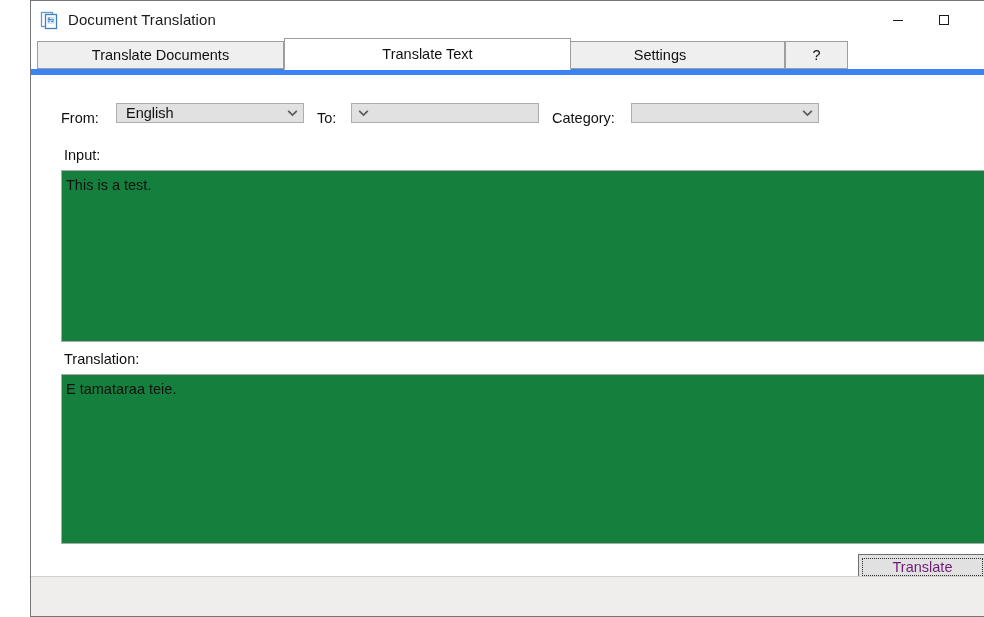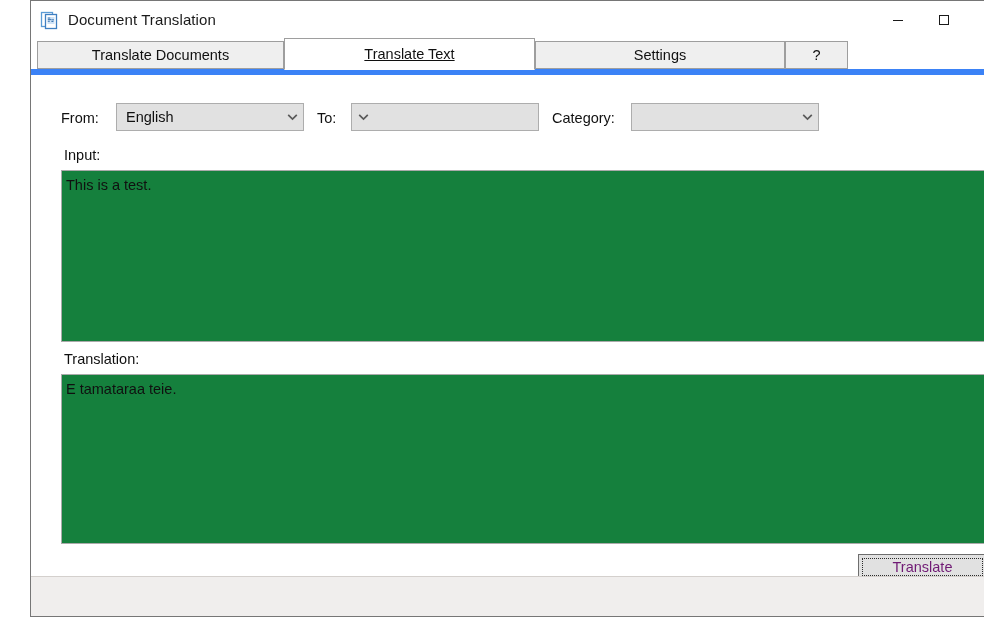--- a/index.html
+++ b/index.html
@@ -135,21 +135,21 @@
   .field-label {
     position: absolute;
     font-size: 14.5px;
     color: #101010;
     line-height: 30px;
     white-space: nowrap;
   }
   .combo {
     position: absolute;
     top: 0;
-    height: 28px;
+    height: 20px;
     box-sizing: border-box;
     background: #e1e1e1;
     border: 1px solid #adadad;
     display: flex;
     align-items: center;
     cursor: default;
   }
   .combo-value {
     font-size: 14.5px;
     color: #101010;
@@ -262,21 +262,21 @@
           <line x1="11.8" y1="1.2" x2="1.2" y2="11.8" stroke="#1a1a1a" stroke-width="1.1"></line>
         </svg>
       </button>
     </div>
   </div>
 
   <div id="tabstrip">
     <div class="tab" style="left:6px; width:247px;">
       <span>Translate Documents</span>
     </div>
-    <div class="tab selected" style="left:253px; width:251px;text-decoration:underline;">
+    <div class="tab selected" style="left:253px; width:287px;">
       <span>Translate Text</span>
     </div>
     <div class="tab" style="left:504px; width:250px;">
       <span>Settings</span>
     </div>
     <div class="tab" style="left:754px; width:63px;">
       <span>?</span>
     </div>
   </div>
 

